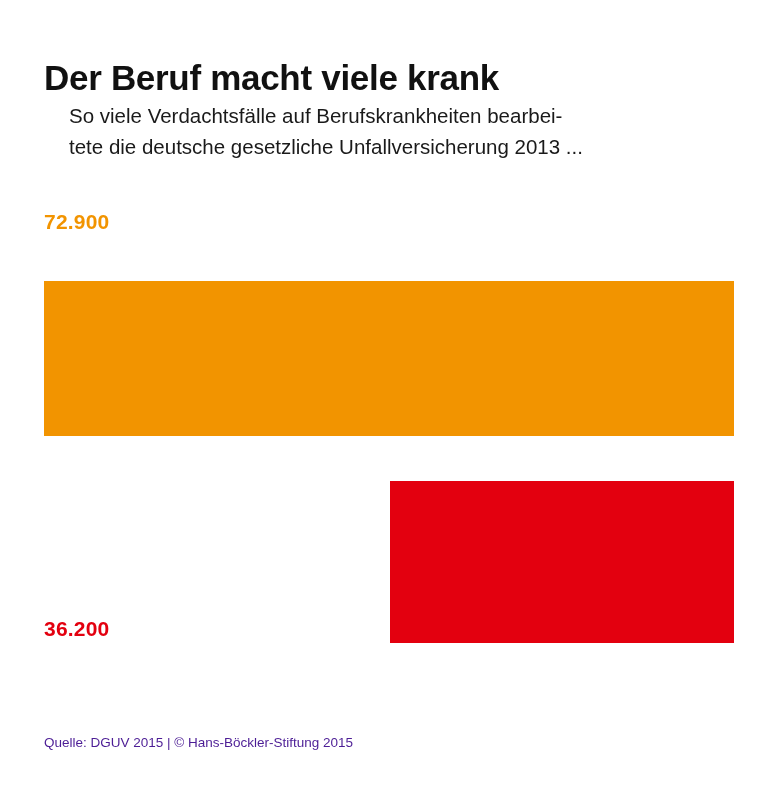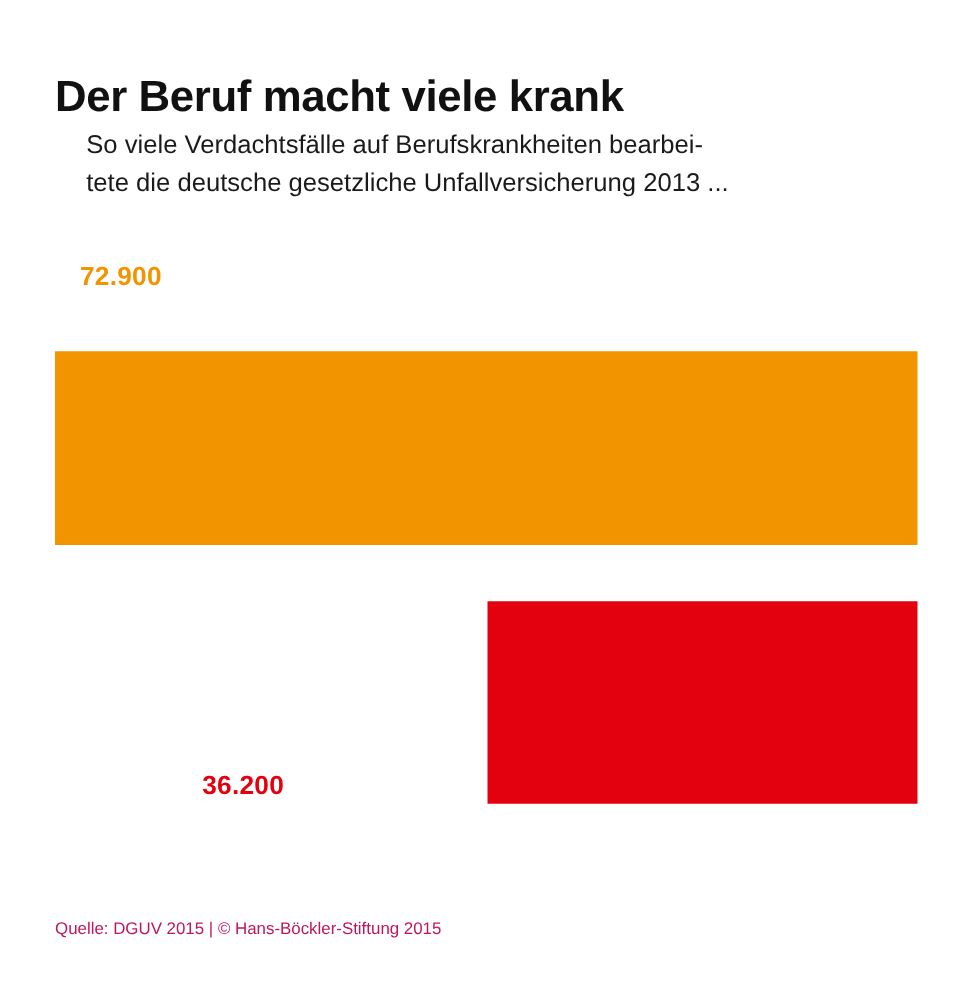--- a/index.html
+++ b/index.html
@@ -42,21 +42,20 @@
     margin-left: 25px;
   }
   .value-top {
     position: absolute;
     left: 44px;
     top: 210px;
     font-size: 21px;
     font-weight: bold;
     color: #f29400;
     letter-spacing: 0.2px;
-    margin-left: 20px;
   }
   .bar-orange {
     position: absolute;
     left: 44px;
     top: 281px;
     width: 690px;
     height: 155px;
     background: #f29400;
   }
   .bar-red {
@@ -74,34 +73,34 @@
     width: 330px;
     font-size: 18.5px;
     line-height: 27px;
     color: #6e6e6e;
   }
   .value-bottom {
     position: absolute;
     left: 44px;
     top: 617px;
     width: 330px;
-    text-align: center;
+    text-align: left;
     font-size: 21px;
     font-weight: bold;
     color: #e3000f;
     letter-spacing: 0.2px;
     padding-right: 29px;
     box-sizing: border-box;
   }
   .source {
     position: absolute;
     left: 44px;
     top: 735px;
     font-size: 13.5px;
-    color: #be185d;
+    color: #4c1d95;
     font-weight: normal;
   }
 </style>
 </head>
 <body>
 
 <div class="page">
 
   <h1 class="title">Der Beruf macht viele krank</h1>
 

